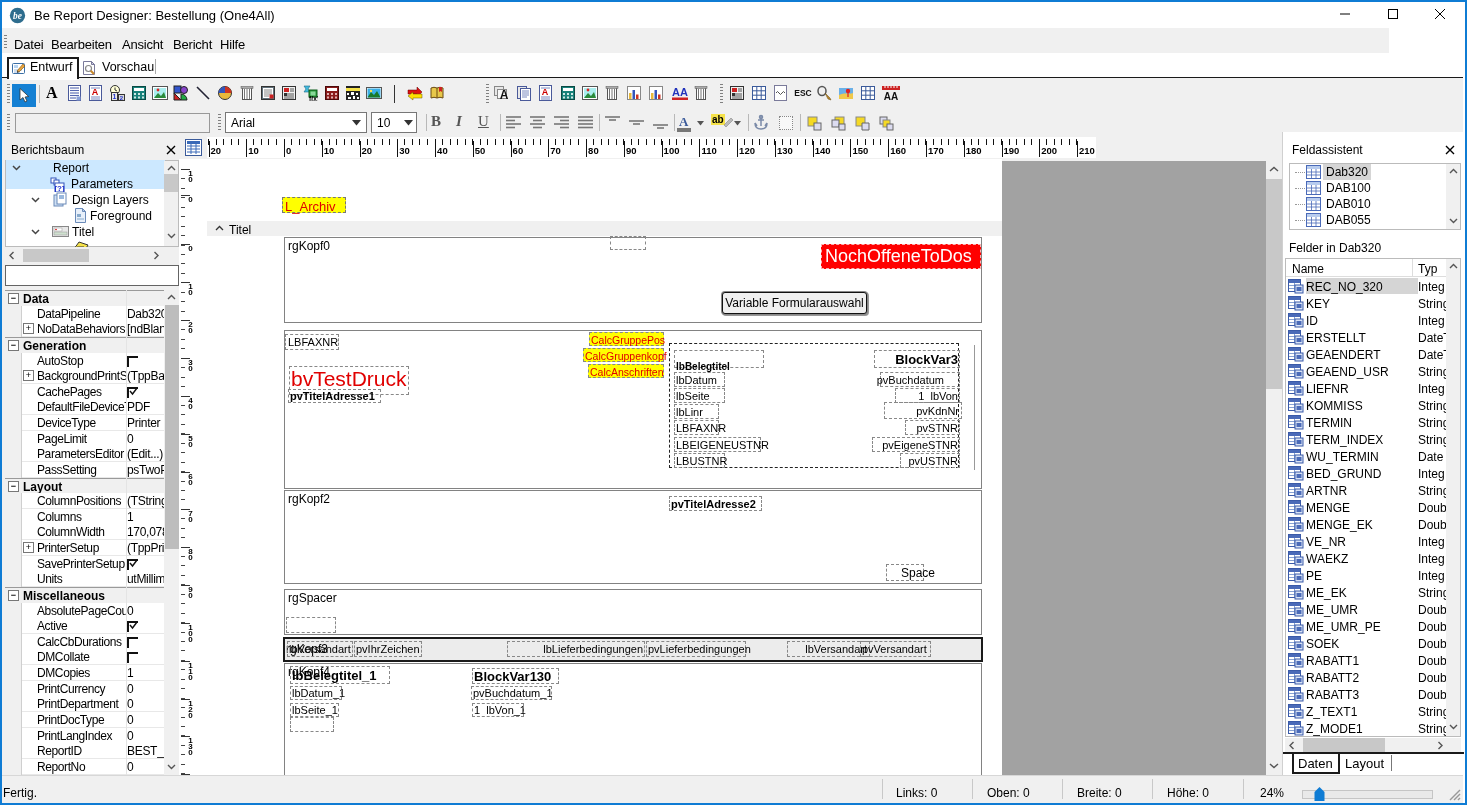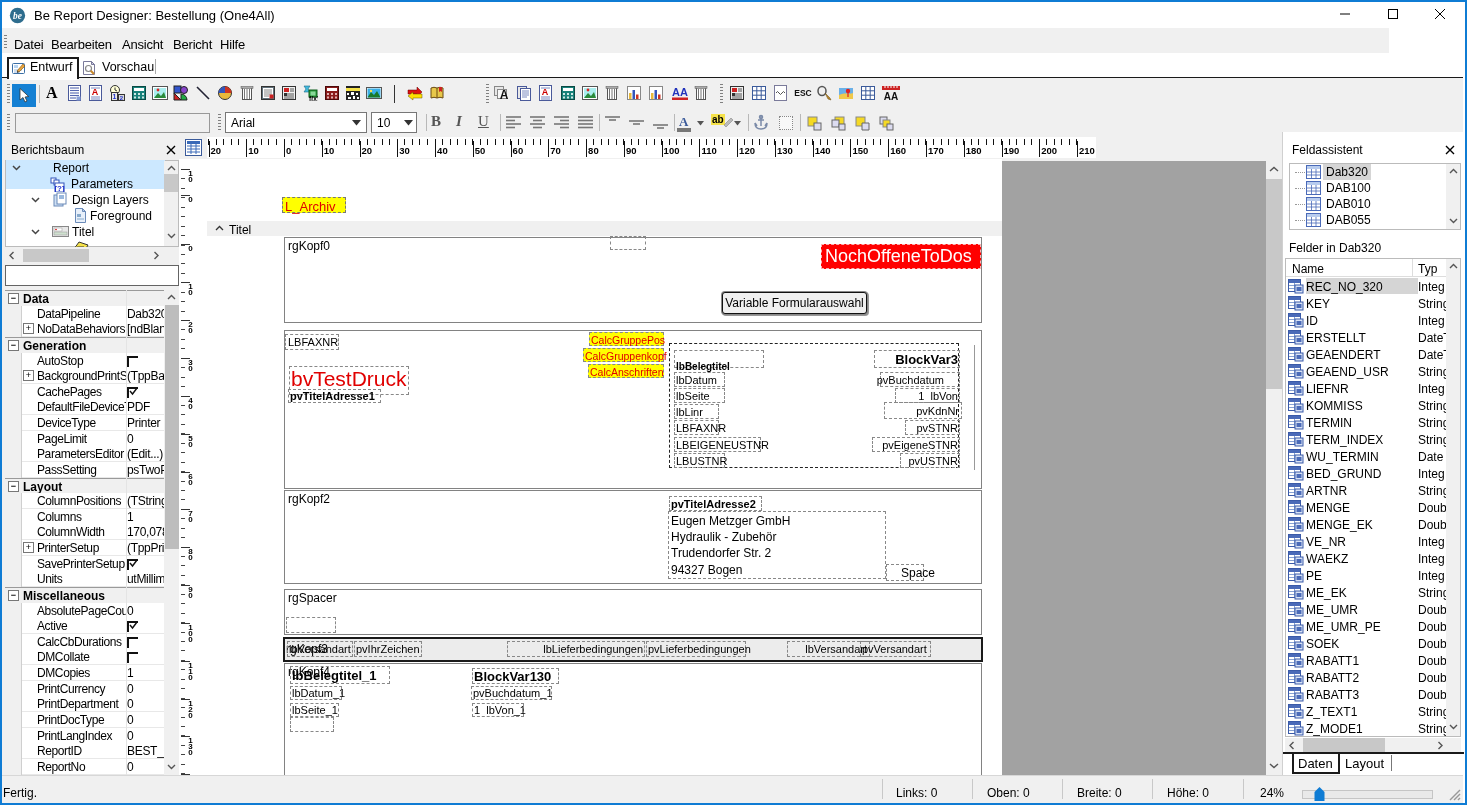--- a/index.html
+++ b/index.html
@@ -1127,23 +1127,20 @@
       <span class="abs f11" style="left:1px;top:1px">LBUSTNR</span>
     </div>
 <div class="dashed" style="left:721px;top:319px;width:60px;height:15px">
       <span class="abs f11" style="right:1px;top:1px">pvUSTNR</span>
     </div>
 <div class="band" style="left:105px;top:356px;width:698px;height:94px"></div>
 <div class="abs" style="left:109px;top:358px;font-size:12px">rgKopf2</div>
 <div class="dashed" style="left:490px;top:362px;width:93px;height:15px">
       <span class="abs f11 bold" style="left:1px;top:1px">pvTitelAdresse2</span>
     </div>
-<div class="dashed" style="left:489px;top:377px;width:218px;height:68px">
-      <div class="abs f12" style="left:2px;top:1px;line-height:16.2px">Eugen Metzger GmbH<br>Hydraulik - Zubehör<br>Trudendorfer Str. 2<br>94327 Bogen</div>
-    </div>
 <div class="dashed" style="left:707px;top:430px;width:38px;height:17px">
       <span class="abs f12" style="left:14px;top:1px">Space</span>
     </div>
 <div class="band" style="left:105px;top:455px;width:698px;height:46px"></div>
 <div class="abs" style="left:109px;top:457px;font-size:12px">rgSpacer</div>
 <div class="dashed" style="left:107px;top:483px;width:50px;height:16px"></div>
 <div class="abs" style="left:104px;top:503px;width:700px;height:25px;background:#ececec;border:2px solid #1a1a1a"></div>
 <div class="abs f12" style="left:107px;top:508px">rgKopf3</div>
 <div class="dashed" style="left:108px;top:507px;width:66px;height:16px">
       <span class="abs f11" style="left:1px;top:1px">lbVersandart</span>

